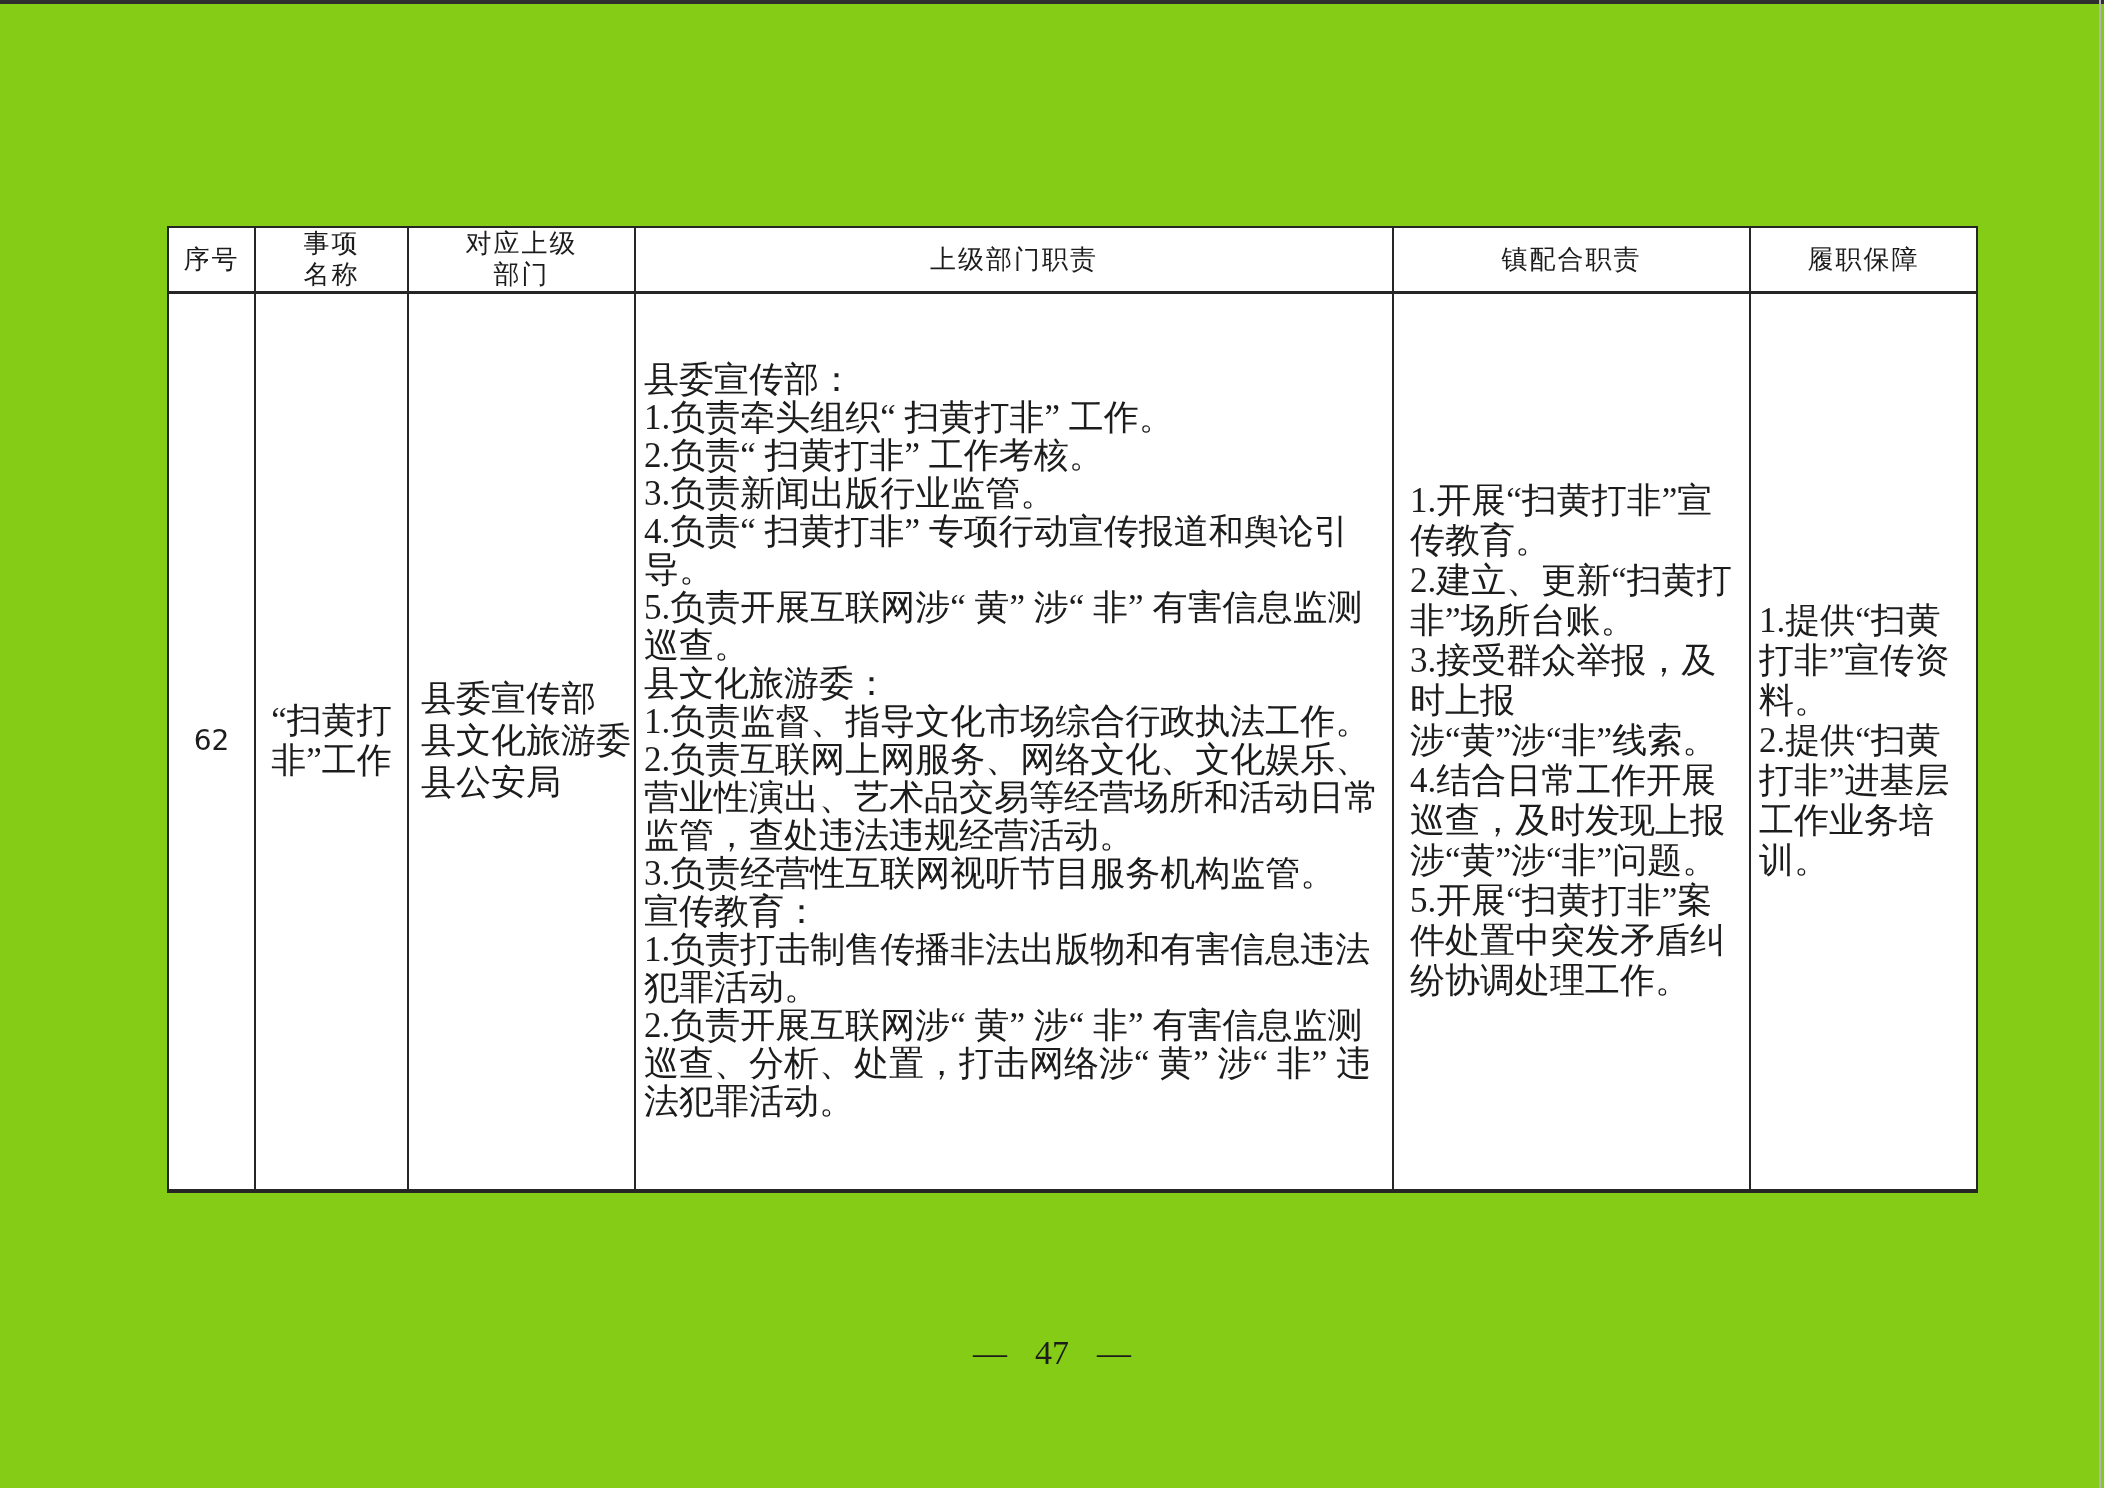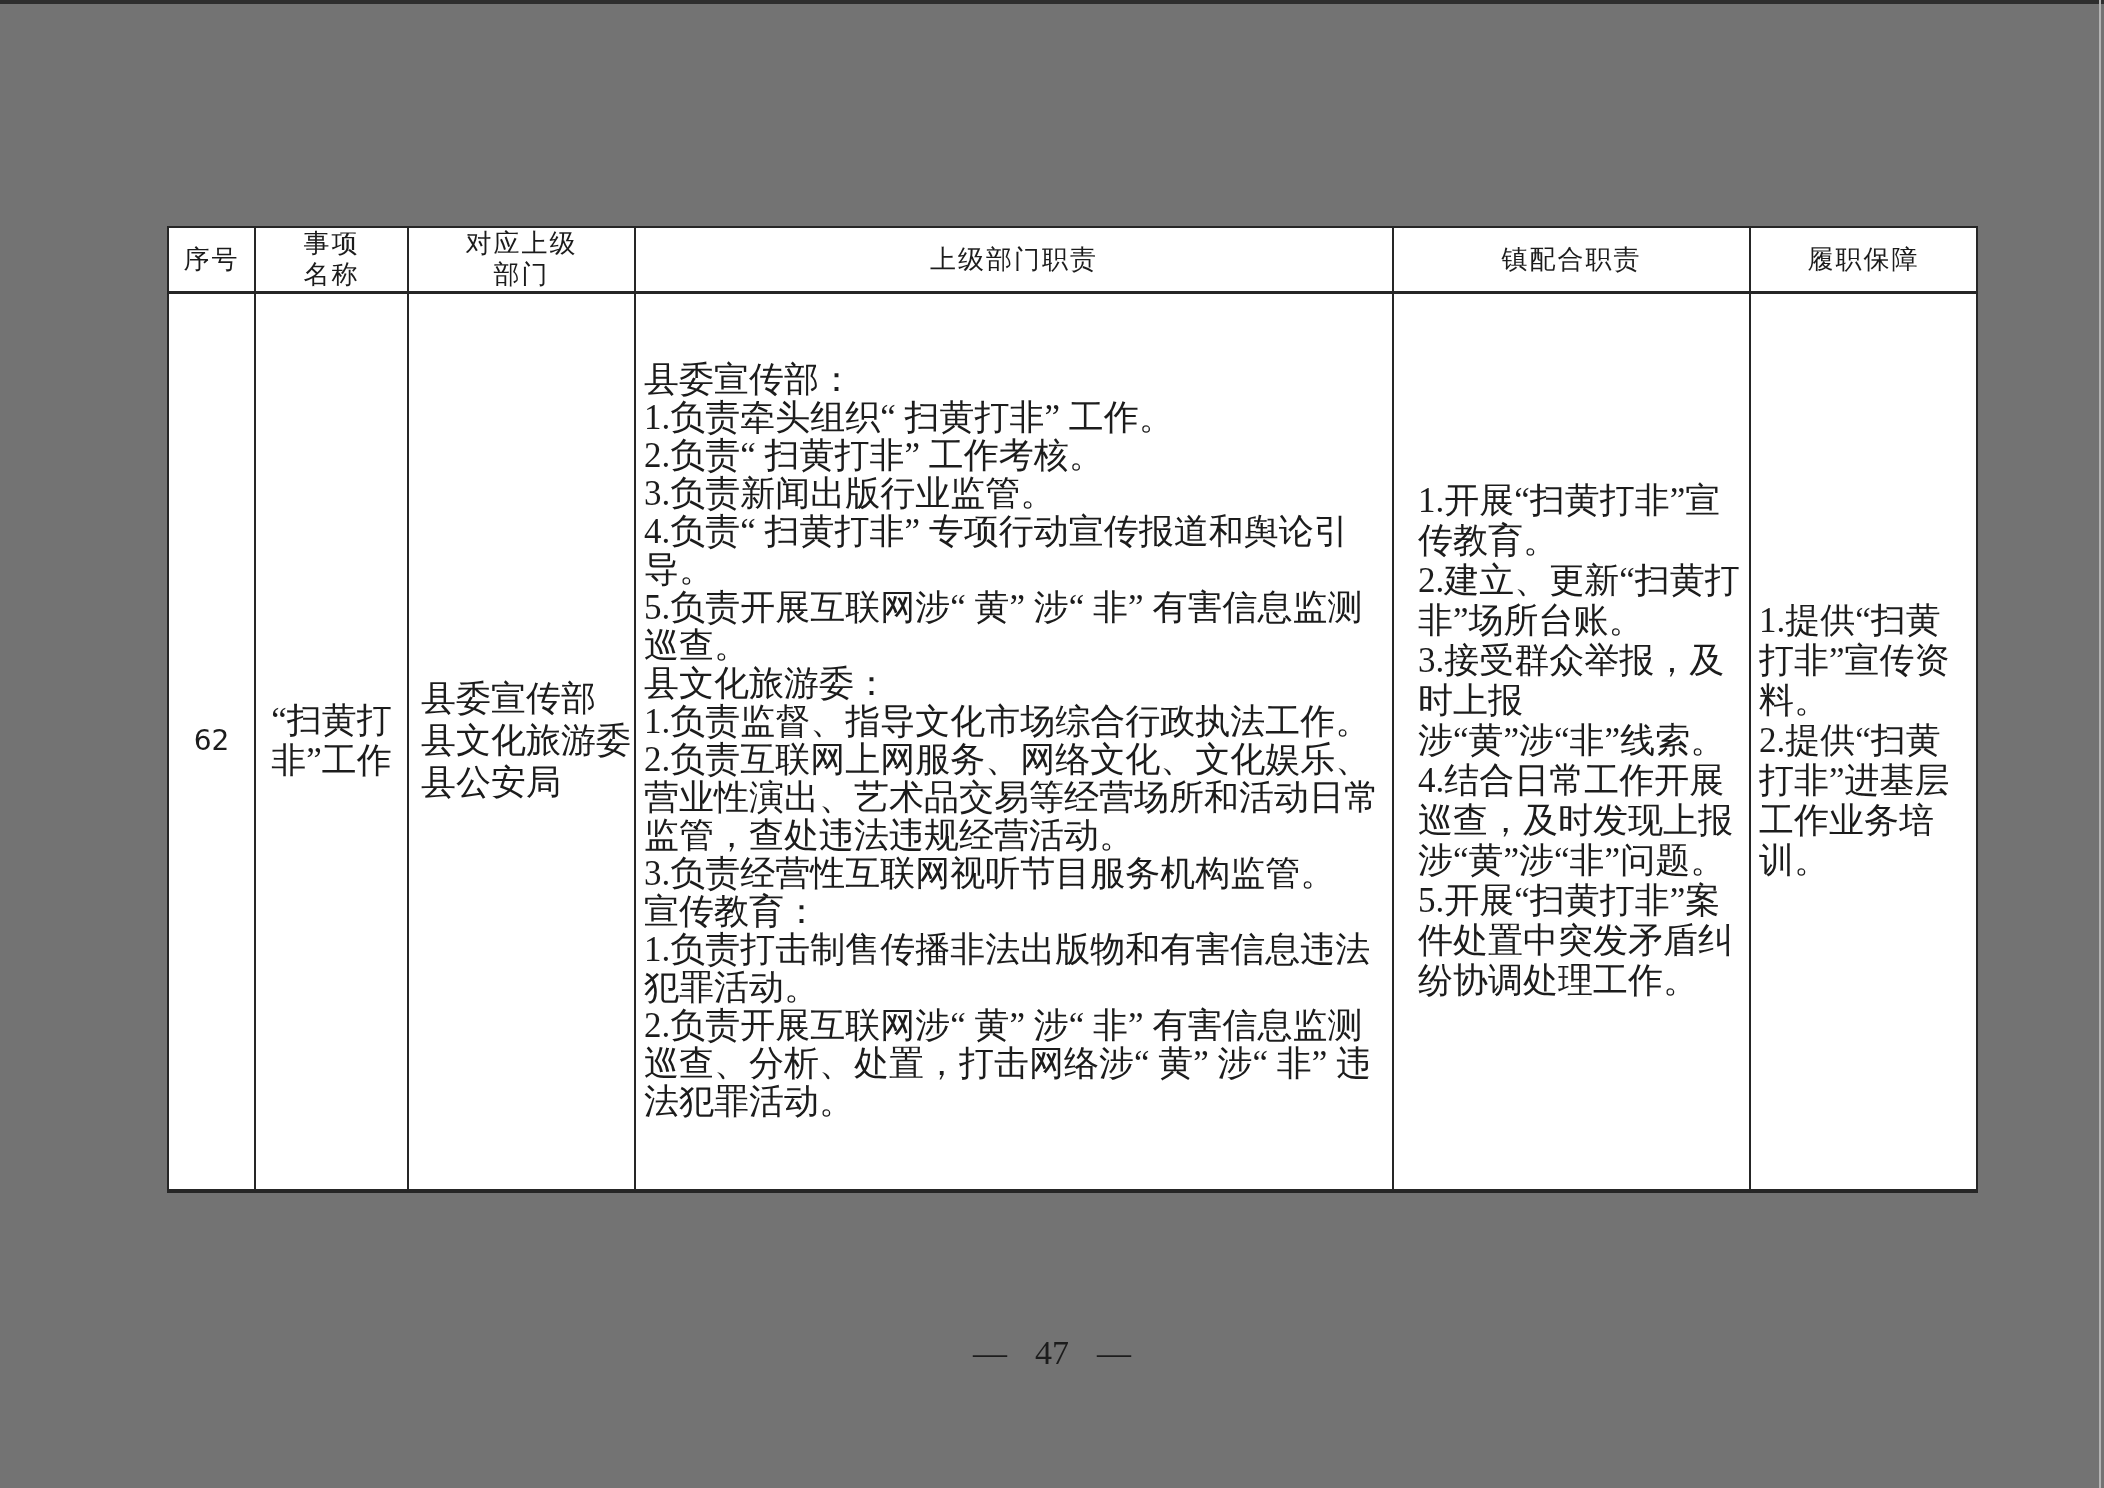--- a/index.html
+++ b/index.html
@@ -4,21 +4,21 @@
 <style>
   * { box-sizing: border-box; }
   html, body {
     margin: 0; padding: 0;
     width: 2104px; height: 1488px;
     background: #ffffff;
     font-family: "Liberation Serif", "DejaVu Serif", serif;
     color: #1c1c1c;
     overflow: hidden;
   }
-  .page { position: relative; width: 2104px; height: 1488px; background: #737373; }
+  .page { position: relative; width: 2104px; height: 1488px; background: #84cc16; }
 
   
   .top-edge   { position: absolute; top: 0; left: 0; width: 2104px; height: 4px; background: #2e2e2e; }
   .right-edge { position: absolute; top: 0; right: 3px; width: 2px; height: 1488px; background: #b3b3b3; }
 
   table.duty-table {
     position: absolute;
     left: 167px; top: 226px;
     width: 1809px; height: 964px;
     border-collapse: collapse;
@@ -50,21 +50,21 @@
     font-family: "DejaVu Sans", "Liberation Sans", sans-serif;
     font-size: 28px;
   }
   td.c-name { text-align: center; }
   td.c-name .ln { display: block; line-height: 40px; }
 
   td.c-depts { padding-left: 12px; }
   td.c-depts .ln { display: block; line-height: 42px; }
 
   td.c-duties { padding-left: 8px; padding-right: 10px; }
-  td.c-town   { padding-left: 24px; padding-right: 4px;  }
+  td.c-town   { padding-left: 16px; padding-right: 4px;  }
   td.c-guar   { padding-left: 8px; padding-right: 12px; margin-top: 40px; }
   td p { margin: 0; line-height: 38px; text-align: left; }
   td.c-town p, td.c-guar p { line-height: 40px; }
 
   .footer {
     position: absolute;
     left: 0; top: 1330px; width: 2104px; height: 46px;
     display: flex; align-items: center; justify-content: center;
     gap: 28px;
     font-size: 34px;

